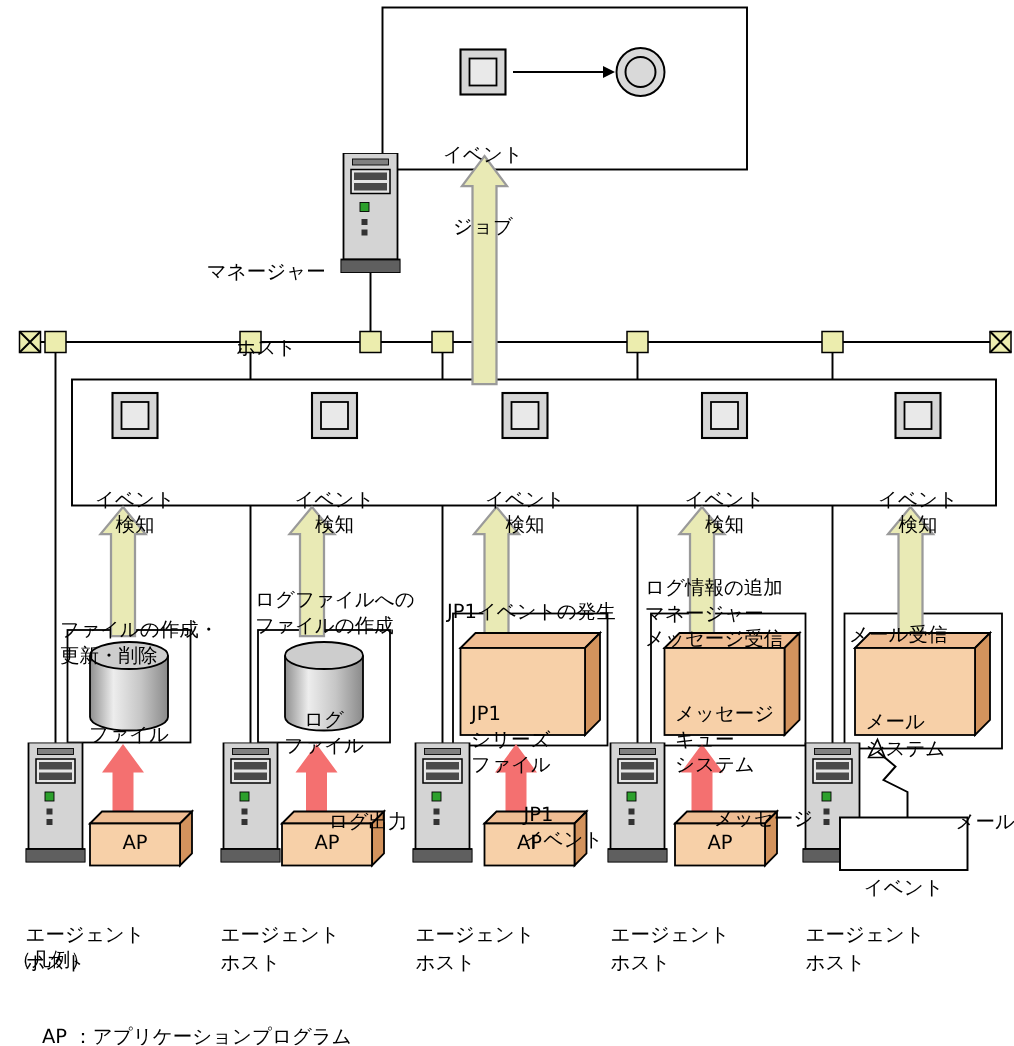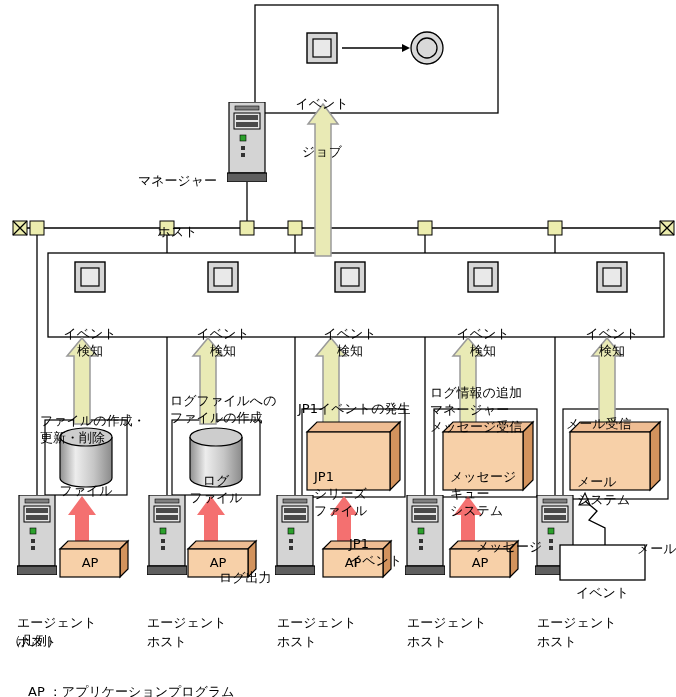--- a/index.html
+++ b/index.html
@@ -236,21 +236,21 @@
 <div class="t lh17" style="left:314px;top:436px;">
   <span>JP1</span><span>シリーズ</span><span>ファイル</span>
 </div>
 <div class="t lh17" style="left:450px;top:436px;">
   <span>メッセージ</span><span>キュー</span><span>システム</span>
 </div>
 <div class="t lh18" style="left:577px;top:441px;">
   <span>メール</span><span>システム</span>
 </div>
 
-<div class="t" style="left:219px;top:538px;">
+<div class="t" style="left:219px;top:509px;">
   <span>ログ出力</span>
 </div>
 <div class="t lh17" style="left:349px;top:503px;">
   <span>JP1</span><span>イベント</span>
 </div>
 <div class="t" style="left:476px;top:507px;">
   <span>メッセージ</span>
 </div>
 <div class="t" style="left:637px;top:509px;">
   <span>メール</span>

